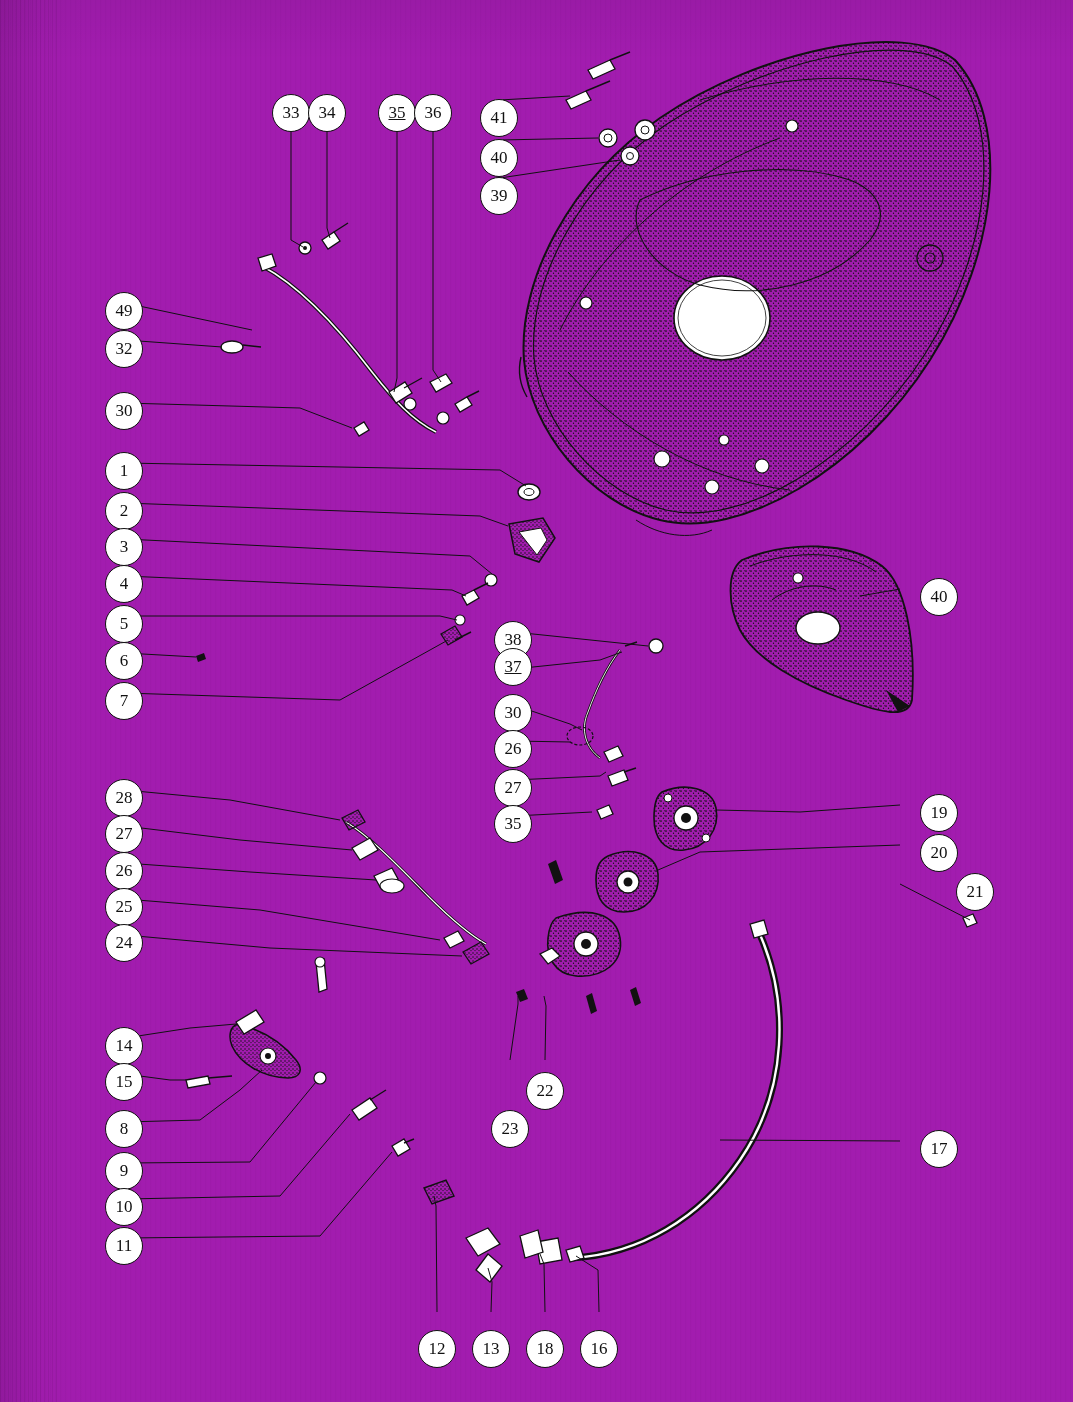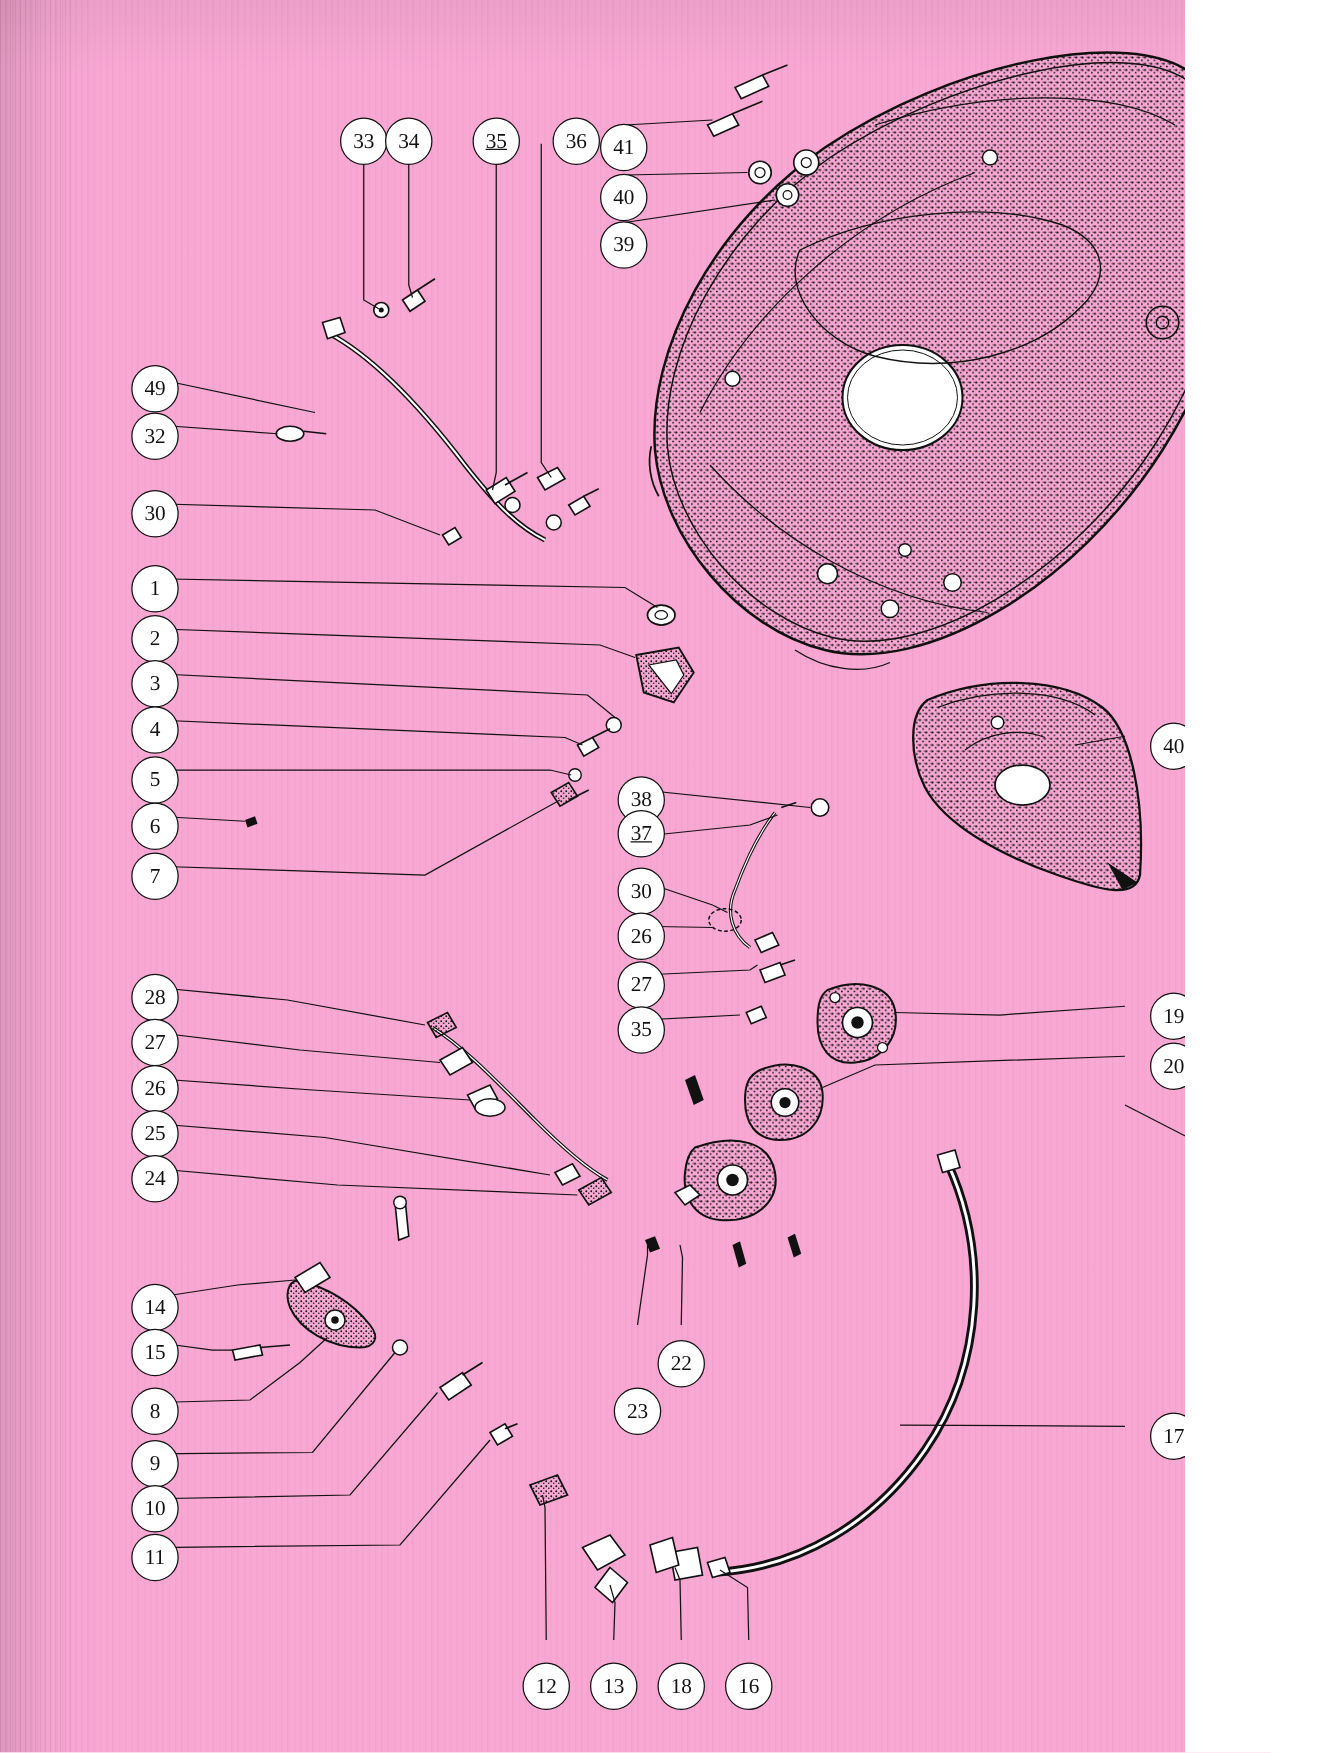--- a/index.html
+++ b/index.html
@@ -5,23 +5,23 @@
   html, body {
     margin: 0;
     padding: 0;
     background: #ffffff;
   }
   body {
     font-family: "Liberation Serif", serif;
   }
   #page {
     position: relative;
-    width: 948px;
+    width: 1073px;
     height: 1402px;
-    background: #f9a8d4;
+    background: #a21caf;
     overflow: hidden;
   }
   
   #scan-noise {
     position: absolute;
     inset: 0;
     background:
       repeating-linear-gradient(90deg, rgba(0,0,0,0.035) 0px, rgba(0,0,0,0.0) 2px, rgba(0,0,0,0.0) 5px),
       linear-gradient(90deg, rgba(0,0,0,0.10) 0px, rgba(0,0,0,0.02) 40px, rgba(0,0,0,0.0) 90px),
       linear-gradient(180deg, rgba(0,0,0,0.05) 0px, rgba(0,0,0,0.0) 60px);
@@ -308,21 +308,21 @@
       <path d="M437 1312 L436 1206 L434 1196"></path>
       <path d="M491 1312 L492 1282 L488 1268"></path>
       <path d="M545 1312 L544 1264 L540 1254"></path>
       <path d="M599 1312 L598 1270 L576 1256"></path>
     </g>
   </svg>
 
   <div class="balloon" style="left:272px;top:94px;">33</div>
   <div class="balloon" style="left:308px;top:94px;">34</div>
   <div class="balloon" style="left:378px;top:94px;text-decoration:underline;">35</div>
-  <div class="balloon" style="left:414px;top:94px;margin-left:28px;">36</div>
+  <div class="balloon" style="left:414px;top:94px;">36</div>
 
   <div class="balloon" style="left:480px;top:99px;">41</div>
   <div class="balloon" style="left:480px;top:139px;">40</div>
   <div class="balloon" style="left:480px;top:177px;text-align:center;">39</div>
 
   <div class="balloon" style="left:105px;top:292px;">49</div>
   <div class="balloon" style="left:105px;top:330px;">32</div>
   <div class="balloon" style="left:105px;top:392px;">30</div>
 
   <div class="balloon" style="left:105px;top:452px;">1</div>

